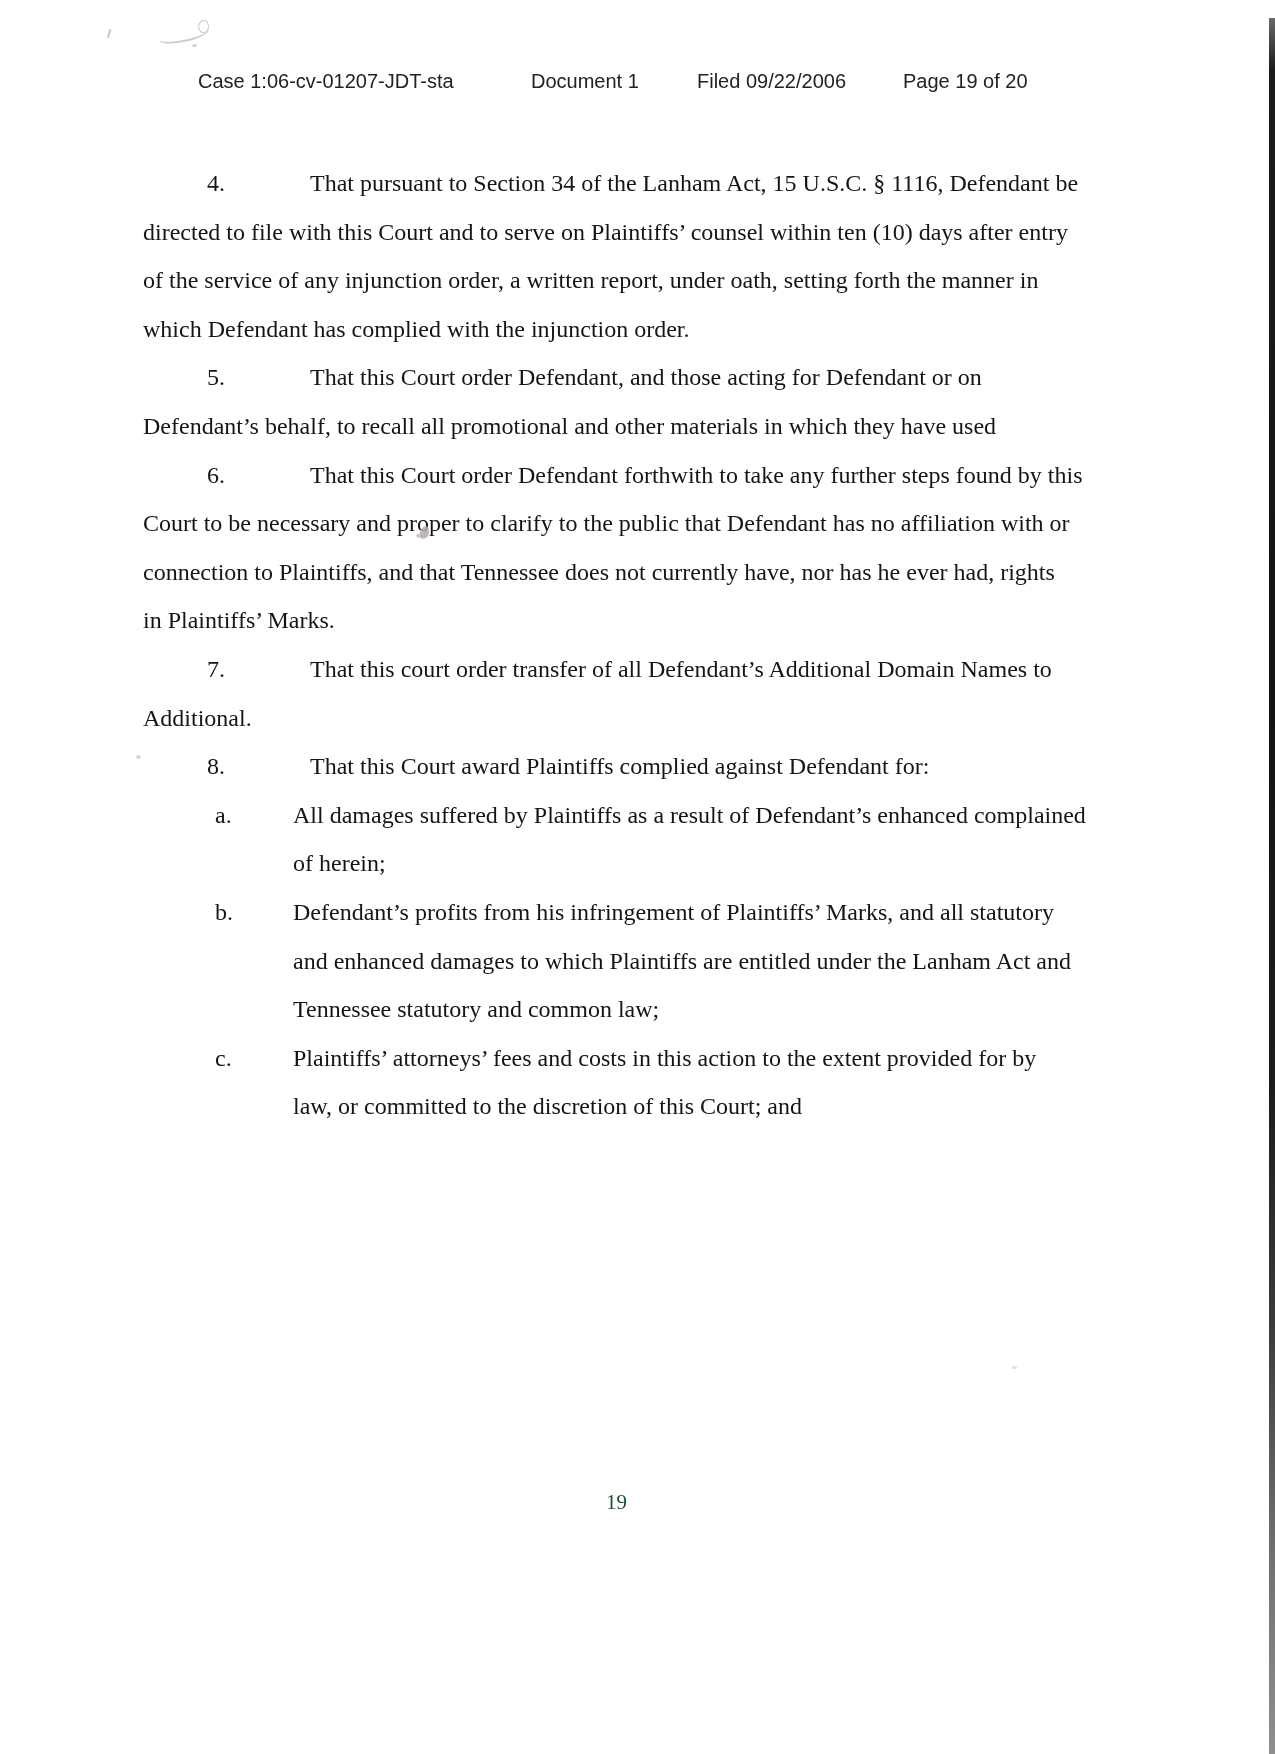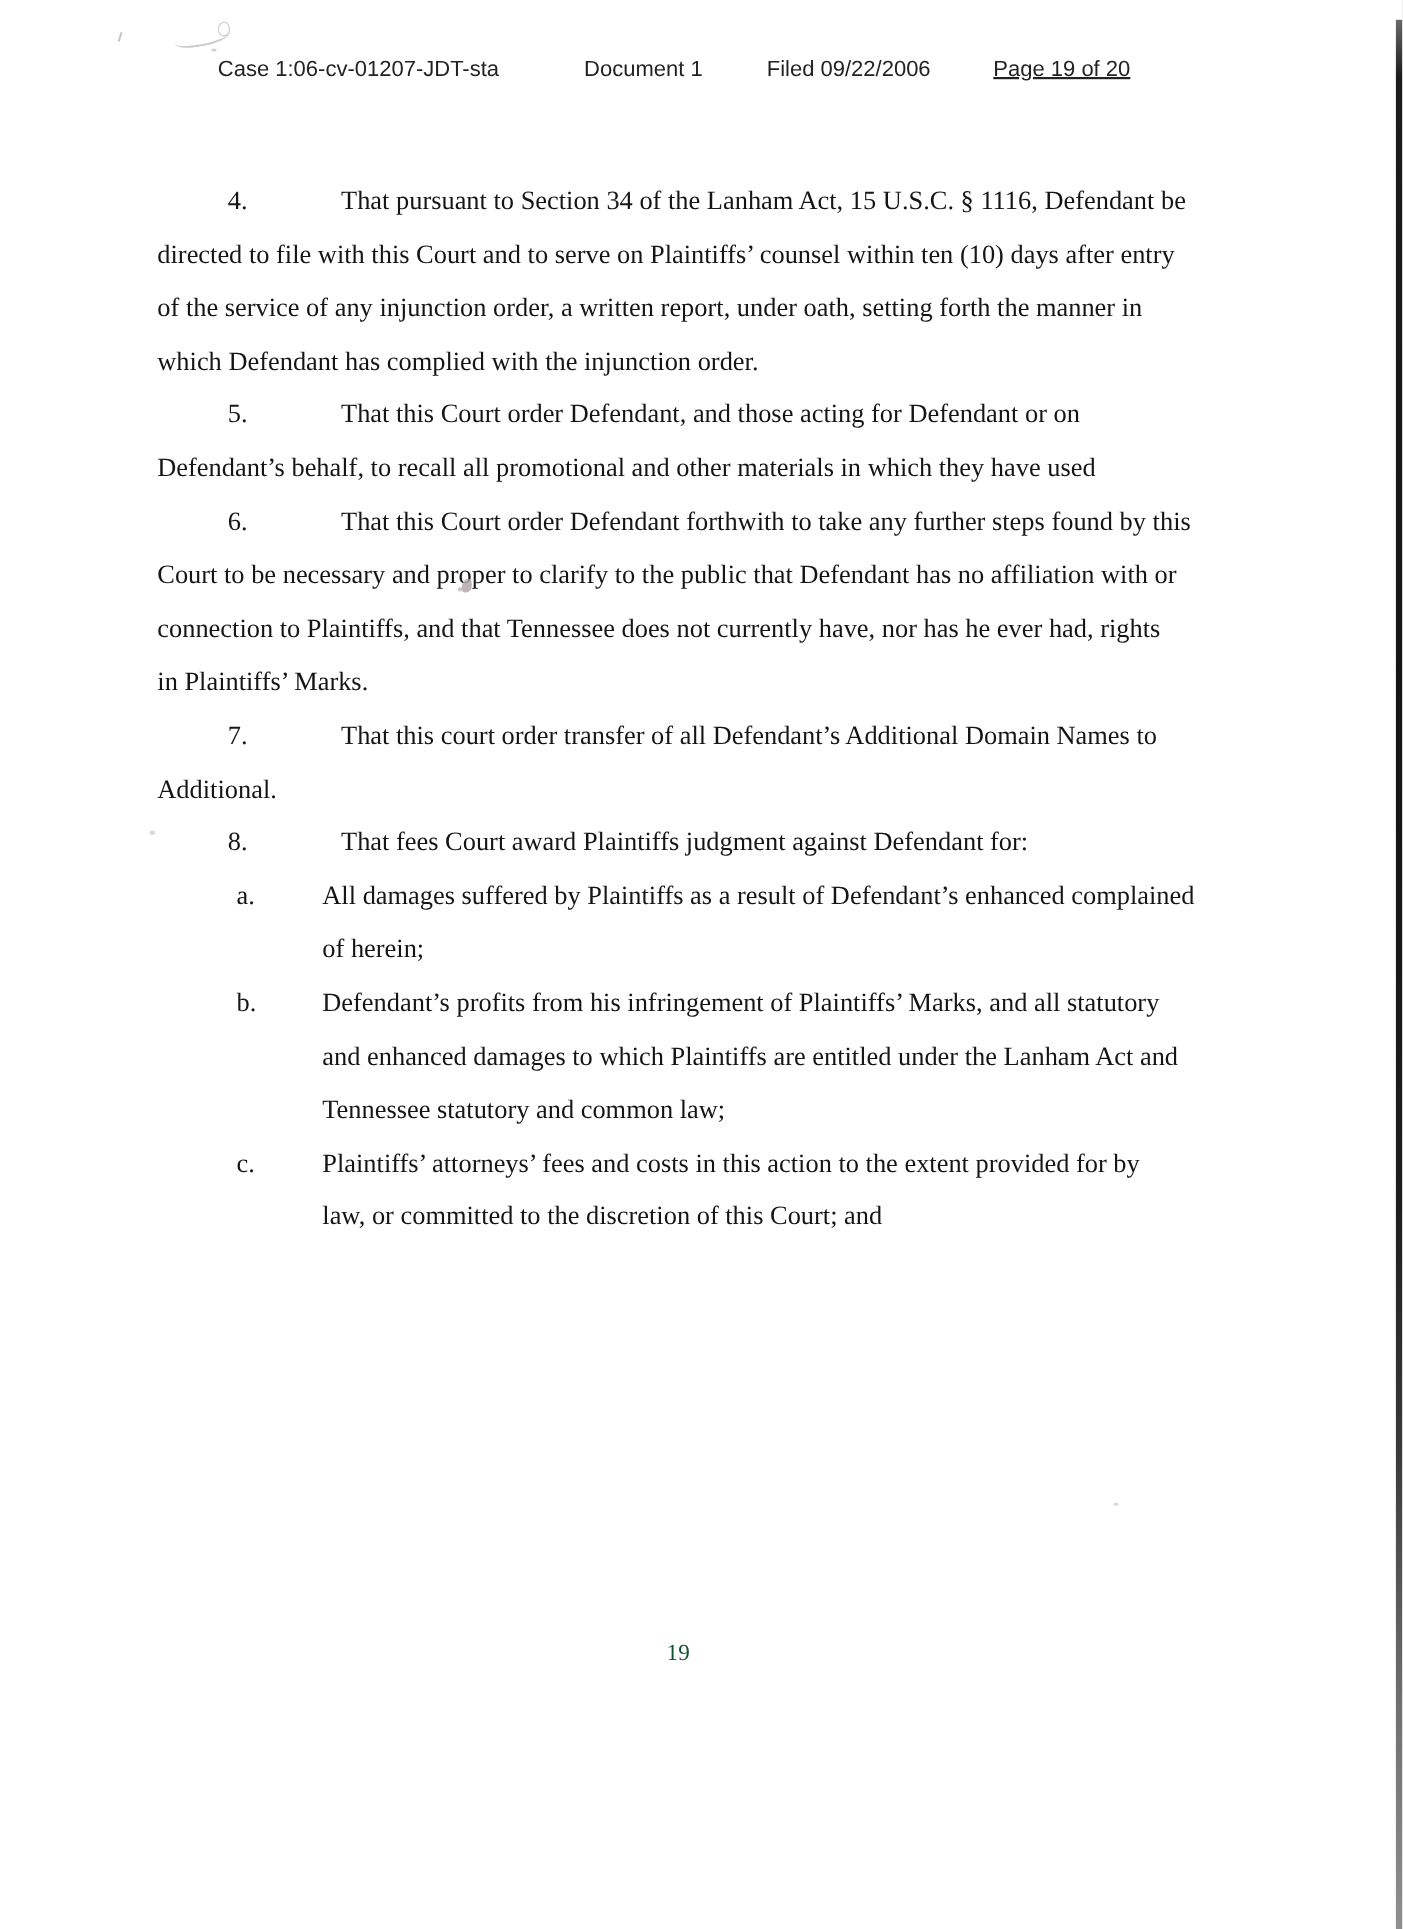--- a/index.html
+++ b/index.html
@@ -8,29 +8,29 @@
     width:1275px; height:1754px;
     margin:0 auto;
     background:#ffffff;
     overflow:hidden;
     font-family:"Liberation Serif", serif;
     color:#1a1a1a;
   }
 
   
   .hdr {
-    position:absolute; top:50px; left:0; width:1275px; height:28px;
+    position:absolute; top:68px; left:0; width:1275px; height:28px;
     font-family:"Liberation Sans", sans-serif;
     font-size:20px; line-height:26px; color:#222;
   }
   .hdr span { position:absolute; top:0; white-space:nowrap; }
   .hdr .h1 { left:198px; }
   .hdr .h2 { left:531px; }
   .hdr .h3 { left:697px; }
-  .hdr .h4 { left:903px;text-decoration:underline; }
+  .hdr .h4 { left:903px; }
 
   
   .body {
     position:absolute; top:159px; left:143px; width:1010px;
     font-size:24px; color:#151515;
   }
   .line { height:48.6px; line-height:48.6px; white-space:nowrap; }
   .marker-num { display:inline-block; margin-left:64px; width:103px; }
   .marker-sub { display:inline-block; margin-left:72px; width:78px; }
   .cont-sub   { padding-left:150px; }
@@ -94,21 +94,21 @@
       <div class="line"><span>of the service of any injunction order, a written report, under oath, setting forth the manner in</span></div>
       <div class="line"><span>which Defendant has complied with the injunction order.</span></div>
       <div class="line"><span class="marker-num">5.</span><span>That this Court order Defendant, and those acting for Defendant or on</span></div>
       <div class="line"><span>Defendant’s behalf, to recall all promotional and other materials in which they have used</span></div>
       <div class="line"><span class="marker-num">6.</span><span>That this Court order Defendant forthwith to take any further steps found by this</span></div>
       <div class="line"><span>Court to be necessary and proper to clarify to the public that Defendant has no affiliation with or</span></div>
       <div class="line"><span>connection to Plaintiffs, and that Tennessee does not currently have, nor has he ever had, rights</span></div>
       <div class="line"><span>in Plaintiffs’ Marks.</span></div>
       <div class="line"><span class="marker-num">7.</span><span>That this court order transfer of all Defendant’s Additional Domain Names to</span></div>
       <div class="line"><span>Additional.</span></div>
-      <div class="line"><span class="marker-num">8.</span><span>That fees Court award Plaintiffs judgment against Defendant for:</span></div>
+      <div class="line"><span class="marker-num">8.</span><span>That this Court award Plaintiffs complied against Defendant for:</span></div>
       <div class="line"><span class="marker-sub">a.</span><span>All damages suffered by Plaintiffs as a result of Defendant’s enhanced complained</span></div>
       <div class="line cont-sub"><span>of herein;</span></div>
       <div class="line"><span class="marker-sub">b.</span><span>Defendant’s profits from his infringement of Plaintiffs’ Marks, and all statutory</span></div>
       <div class="line cont-sub"><span>and enhanced damages to which Plaintiffs are entitled under the Lanham Act and</span></div>
       <div class="line cont-sub"><span>Tennessee statutory and common law;</span></div>
       <div class="line"><span class="marker-sub">c.</span><span>Plaintiffs’ attorneys’ fees and costs in this action to the extent provided for by</span></div>
       <div class="line cont-sub"><span>law, or committed to the discretion of this Court; and</span></div>
     </main>
 
   <div class="smudge"></div>

